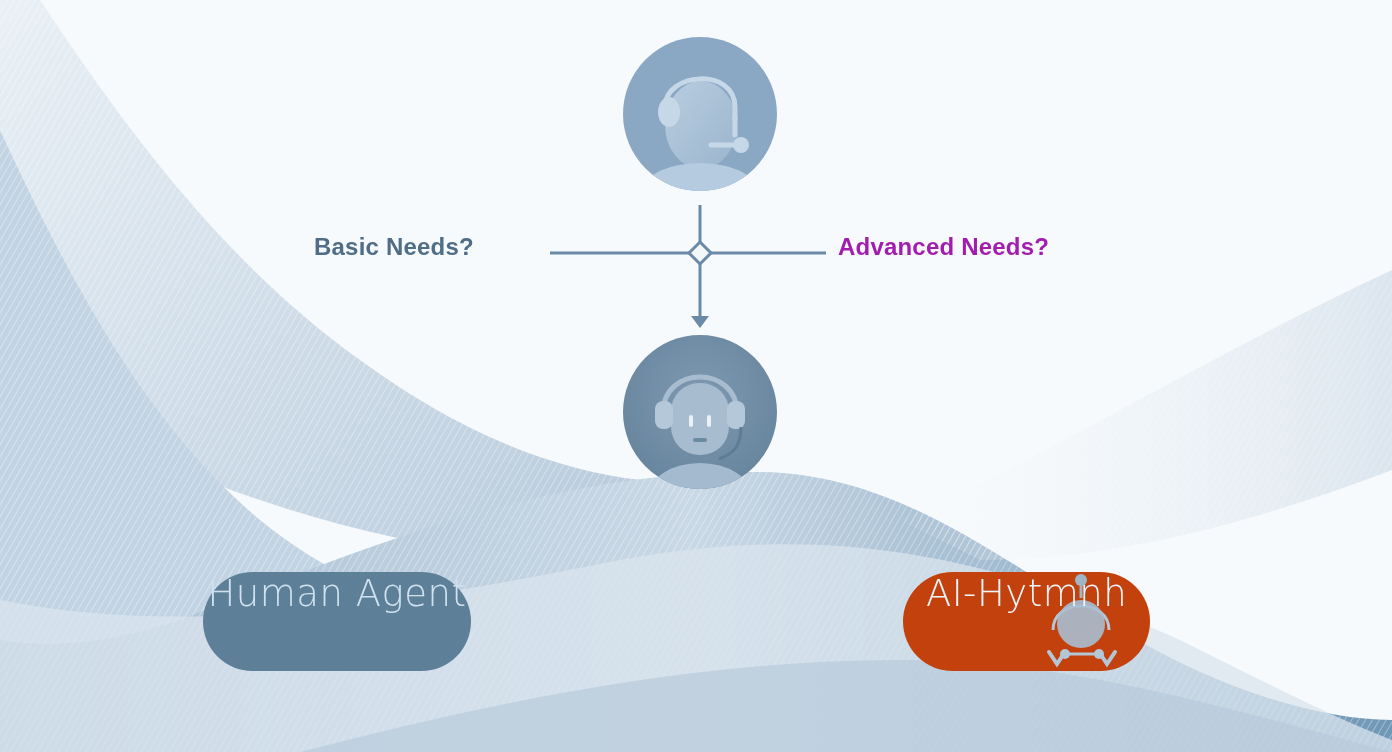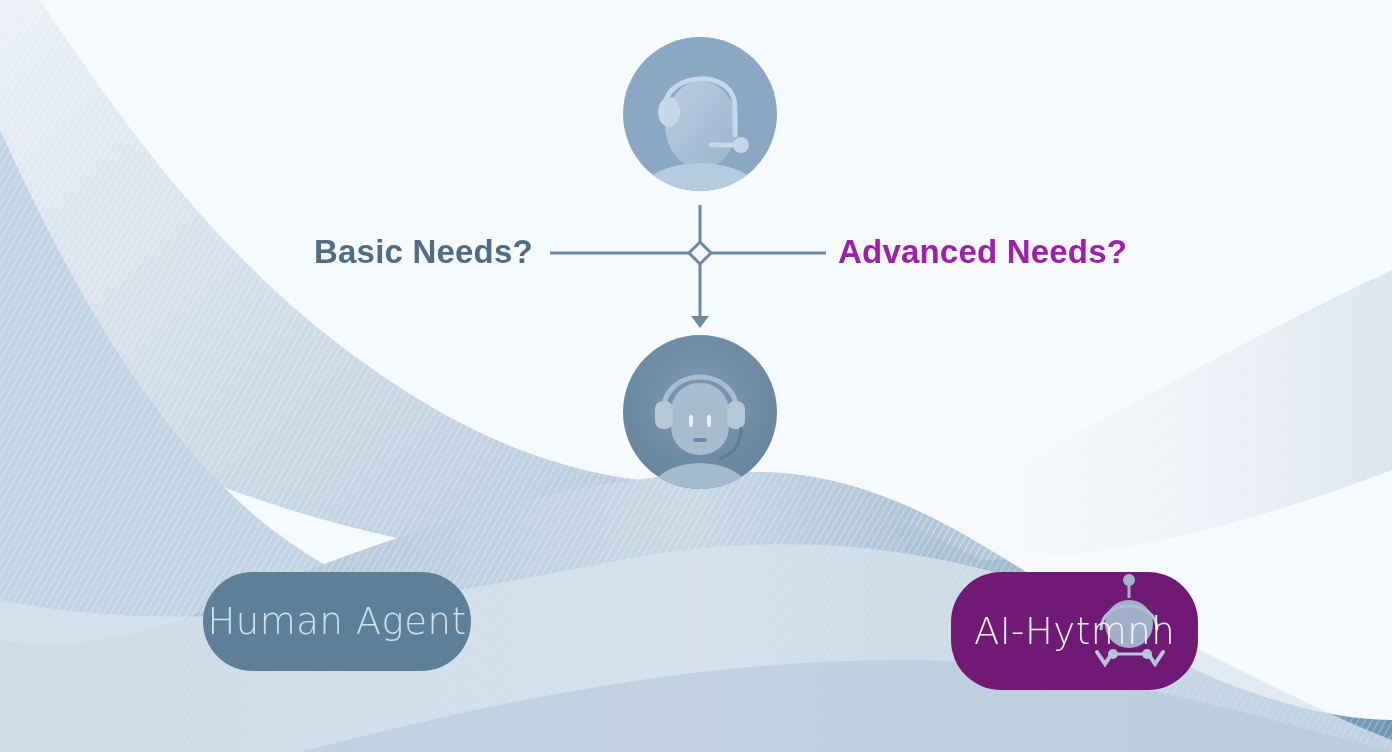--- a/index.html
+++ b/index.html
@@ -7,25 +7,25 @@
       width: 1392px; height: 752px; overflow: hidden; position: relative;
       background: #f6f9fb;
       font-family: "Liberation Sans", sans-serif;
     }
     .bg { position: absolute; left: 0; top: 0; width: 1392px; height: 752px; }
     .abs { position: absolute; }
     .circle {
       position: absolute; border-radius: 50%; overflow: hidden;
     }
     .label-q {
-      position: absolute; font-size: 33px; font-weight: bold; letter-spacing: 0.2px;
+      position: absolute; font-size: 24px; font-weight: bold; letter-spacing: 0.2px;
       white-space: nowrap; line-height: 1;
     }
     .pill {
-      position: absolute; border-radius: 50px; display: flex; align-items: center;
+      position: absolute; border-radius: 50px; display: flex; align-items: flex-start;
       justify-content: center; box-sizing: border-box;
     }
     .pill-text {
       font-family: "DejaVu Sans", sans-serif; font-weight: 300; font-size: 37px;
       letter-spacing: 0.5px; white-space: nowrap; position: relative; z-index: 1;
     }
   </style>
 </head>
 <body>
 
@@ -108,21 +108,21 @@
     <rect x="84" y="80" width="4" height="12" rx="2" fill="#eaf1f7"></rect>
     <rect x="70" y="103" width="14" height="4" rx="2" fill="#6d8aa3"></rect>
     <path d="M118,92 C118,110 112,118 96,124" fill="none" stroke="#5f7c95" stroke-width="3"></path>
   </svg>
 </div>
 
 <div class="pill" style="left:203px; top:572px; width:268px; height:99px; background:#5e7f98;">
   <span class="pill-text" style="color:#cfe1ee;">Human Agent</span>
 </div>
 
-<div class="pill" style="left:951px; top:572px; width:247px; height:118px; background:#701a75;">
+<div class="pill" style="left:903px; top:572px; width:247px; height:99px; background:#c2410c;">
   <svg class="abs" style="left:140px; top:0px;" width="80" height="99" viewBox="0 0 80 99">
     <circle cx="38" cy="8" r="6" fill="#9fb6c9"></circle>
     <line x1="38" y1="13" x2="38" y2="26" stroke="#9fb6c9" stroke-width="3"></line>
     <path d="M10,58 C10,26 66,26 66,58" fill="none" stroke="#b3c7d7" stroke-width="3"></path>
     <circle cx="38" cy="52" r="24" fill="#a9bfd1" opacity="0.9"></circle>
     <path d="M6,80 L14,92 L22,80 M56,80 L64,92 L72,80" fill="none" stroke="#b3c7d7" stroke-width="4" stroke-linecap="round"></path>
     <line x1="18" y1="82" x2="58" y2="82" stroke="#b3c7d7" stroke-width="3"></line>
     <circle cx="22" cy="82" r="5" fill="#b3c7d7"></circle>
     <circle cx="56" cy="82" r="5" fill="#b3c7d7"></circle>
   </svg>

